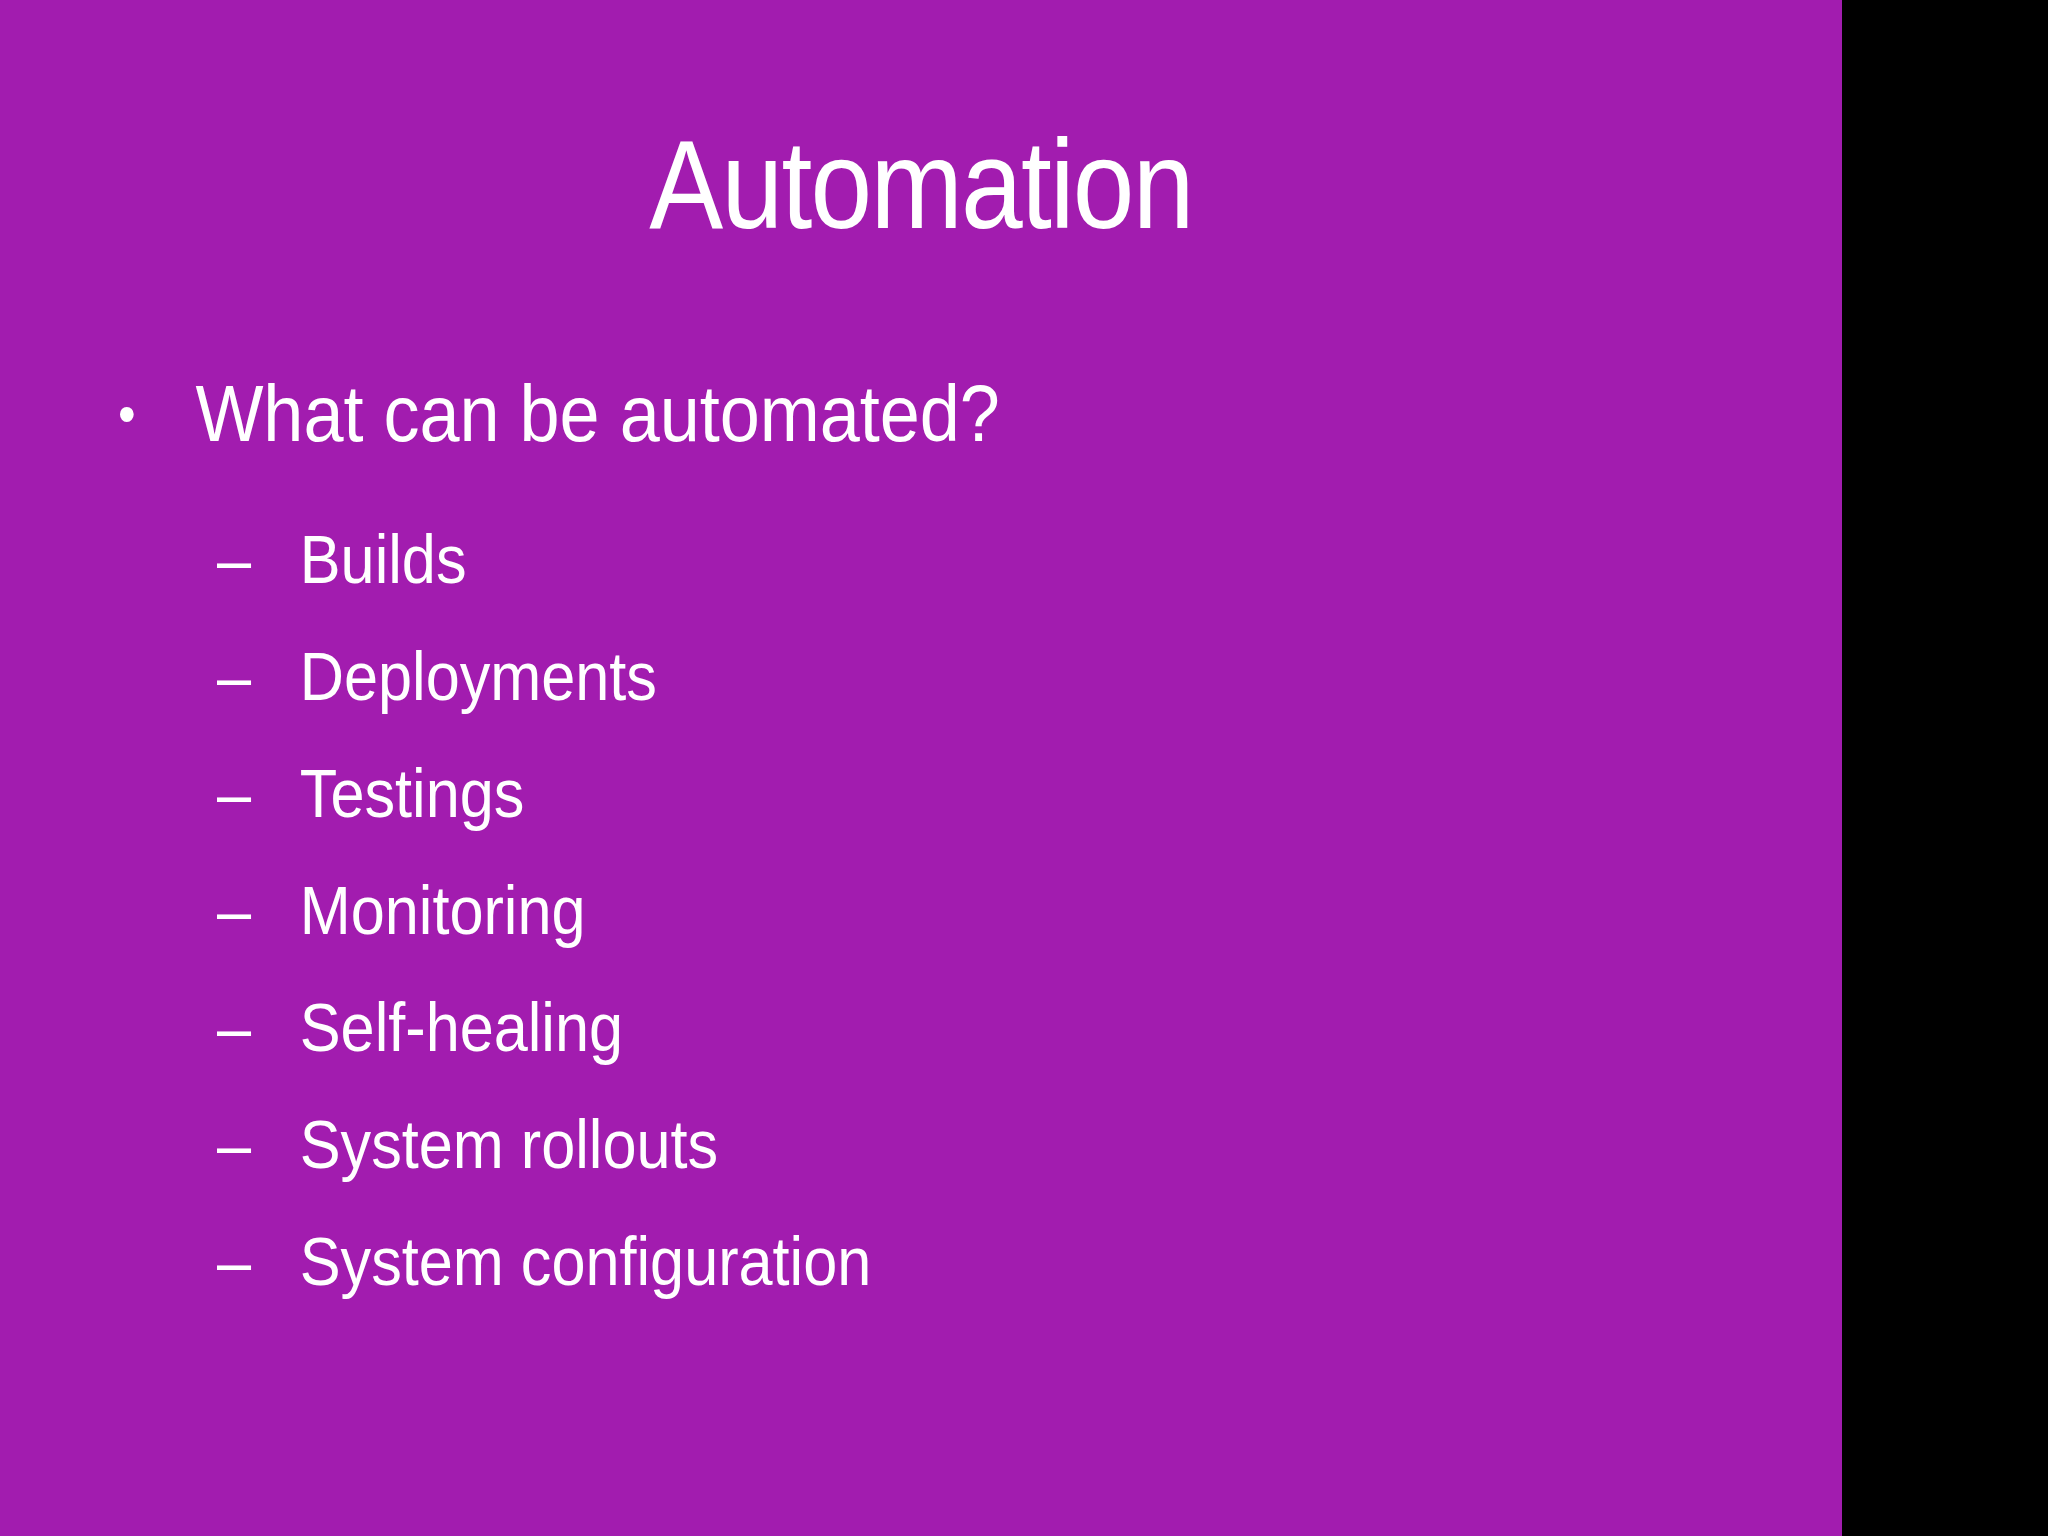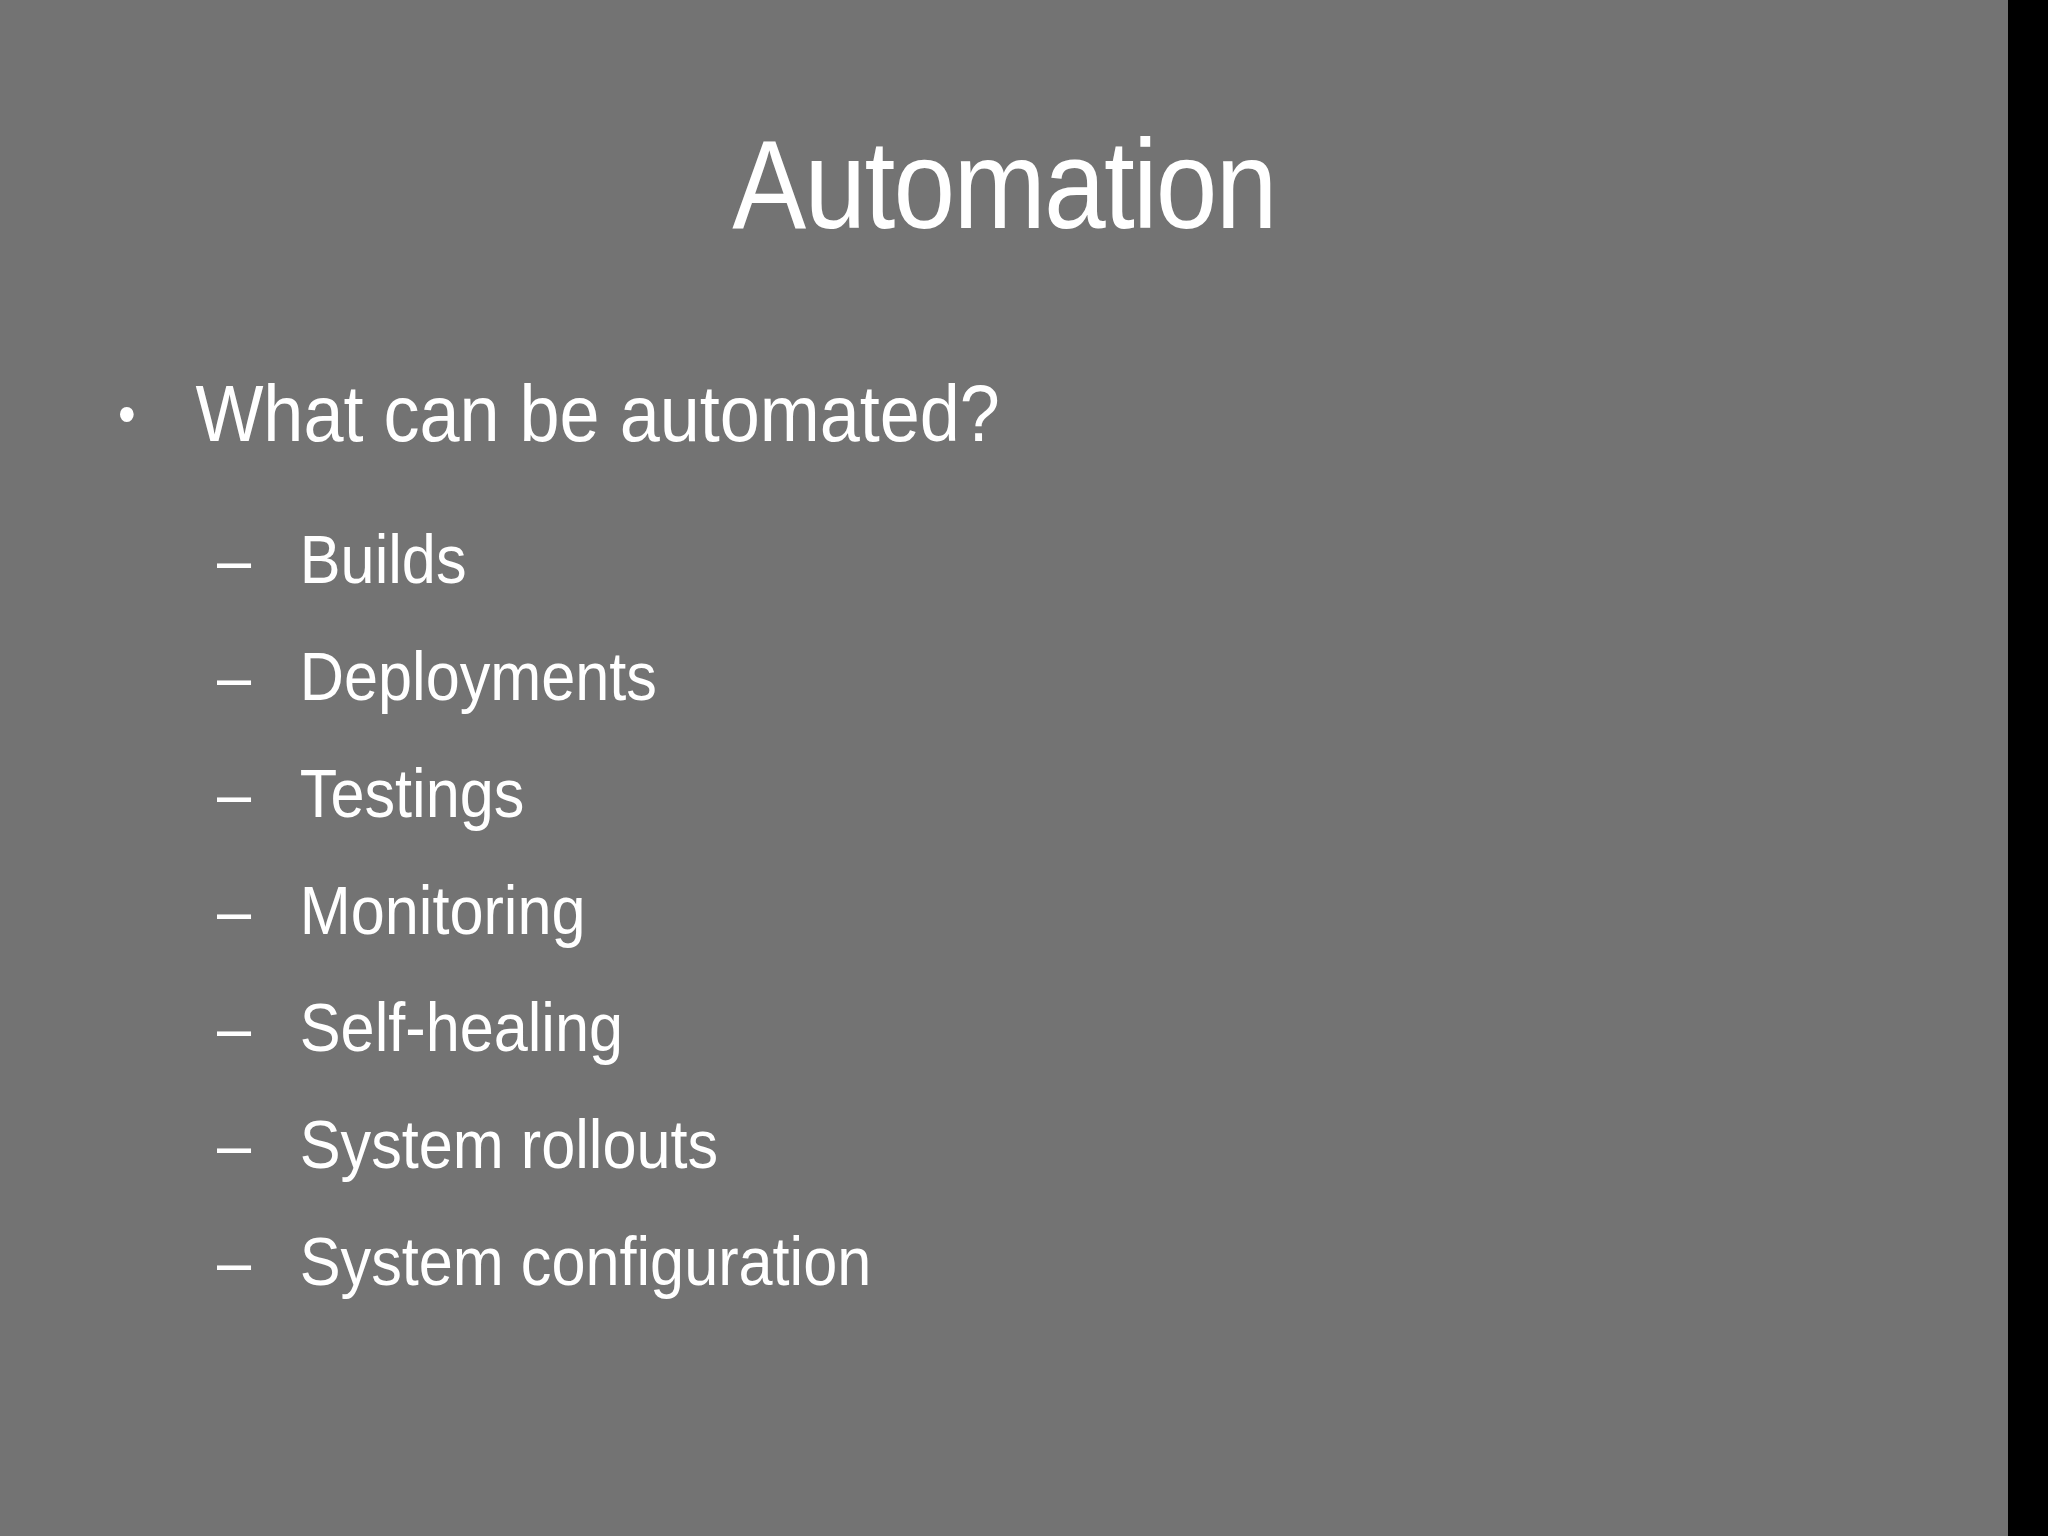--- a/index.html
+++ b/index.html
@@ -11,23 +11,23 @@
   }
 
   body {
     background: #000000;
     font-family: "Liberation Sans", sans-serif;
     color: #ffffff;
   }
 
   .slide {
     position: relative;
-    width: 2008px;
+    width: 1842px;
     height: 1536px;
-    background: #737373;
+    background: #a21caf;
   }
 
   .slide-title {
     position: absolute;
     top: 112px;
     left: 0;
     width: 100%;
     text-align: center;
     font-size: 126px;
     font-weight: 400;

